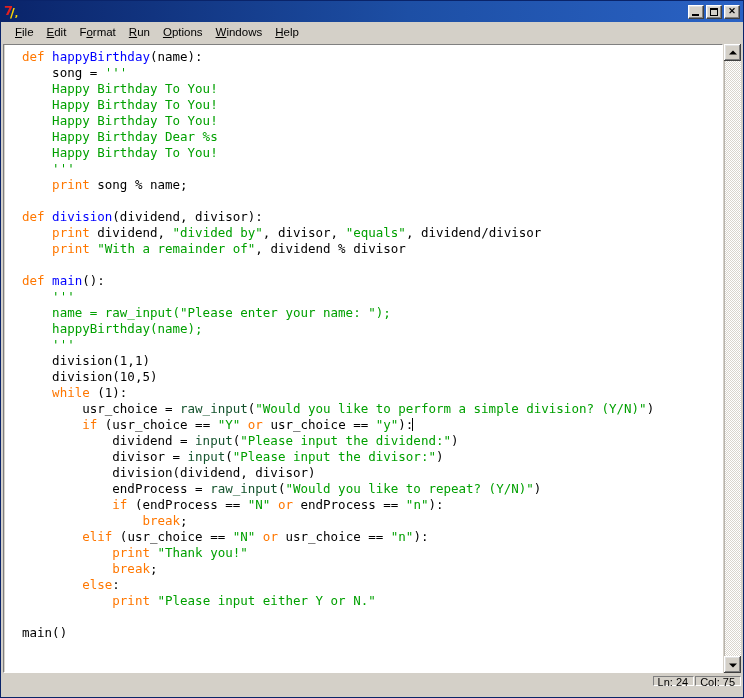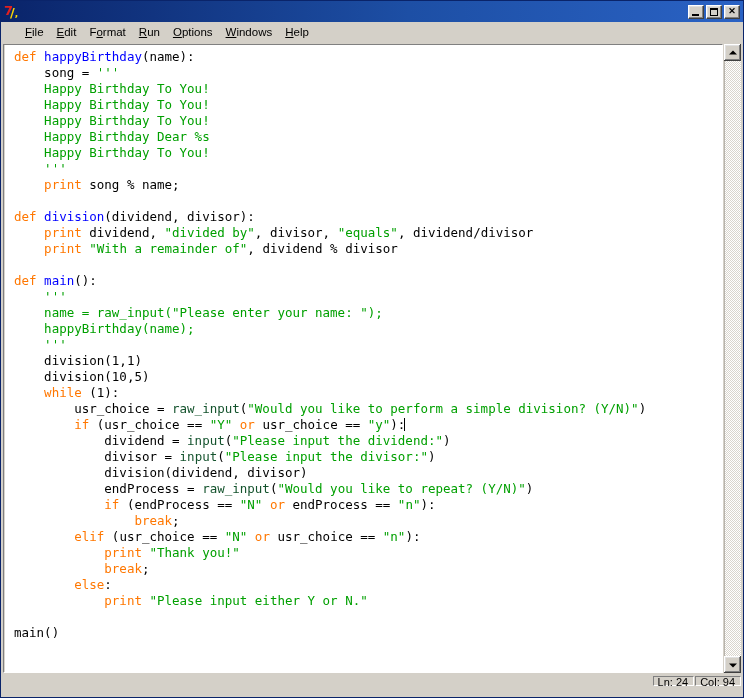--- a/index.html
+++ b/index.html
@@ -84,21 +84,21 @@
   .ico-max { left: 3px; top: 2px; width: 8px; height: 8px; border: 1px solid #000; border-top-width: 2px; position: absolute; box-sizing: border-box; }
   .ico-close { left: 0; right: 0; top: 1px; text-align: center; font-size: 10px; font-weight: bold; }
 
   
   .menubar {
     flex: 0 0 20px;
     height: 20px;
     background: #d4d0c8;
     display: flex;
     align-items: center;
-    padding-left: 18px;
+    padding-left: 8px;
     box-sizing: border-box;
     user-select: none;
   }
   .menu-item {
     font-size: 11.5px;
     color: #000000;
     padding: 2px 7px 2px 6px;
     cursor: default;
     font-family: "Liberation Sans", sans-serif;
     white-space: nowrap;
@@ -133,21 +133,21 @@
     background: #ffffff;
     border-left: 1px solid #d8d4cc;
     overflow: hidden;
   }
 
   .code {
     font-family: "DejaVu Sans Mono", "Liberation Mono", monospace;
     font-size: 12.5px;
     line-height: 16px;
     white-space: pre;
-    padding: 4px 0 0 9px;
+    padding: 4px 0 0 17px;
     color: #000000;
     tab-size: 4;
   }
   .code .line { height: 16px; }
 
   .kw   { color: #ff7700; }
   .fn   { color: #0000ff; }
   .str  { color: #00a000; }
   .bi   { color: #14532d; }
   .pl   { color: #000000; }
@@ -285,17 +285,17 @@
       <div class="sb-btn sb-down">
           <span class="arw"></span>
         </div>
     </div>
   </div>
 
   <div class="bottombar">
     <div class="hscroll-area"></div>
     <div class="status">
       <div class="status-cell">Ln: 24</div>
-      <div class="status-cell">Col: 94</div>
+      <div class="status-cell">Col: 75</div>
     </div>
   </div>
 
 </div>
 
 </body></html>

